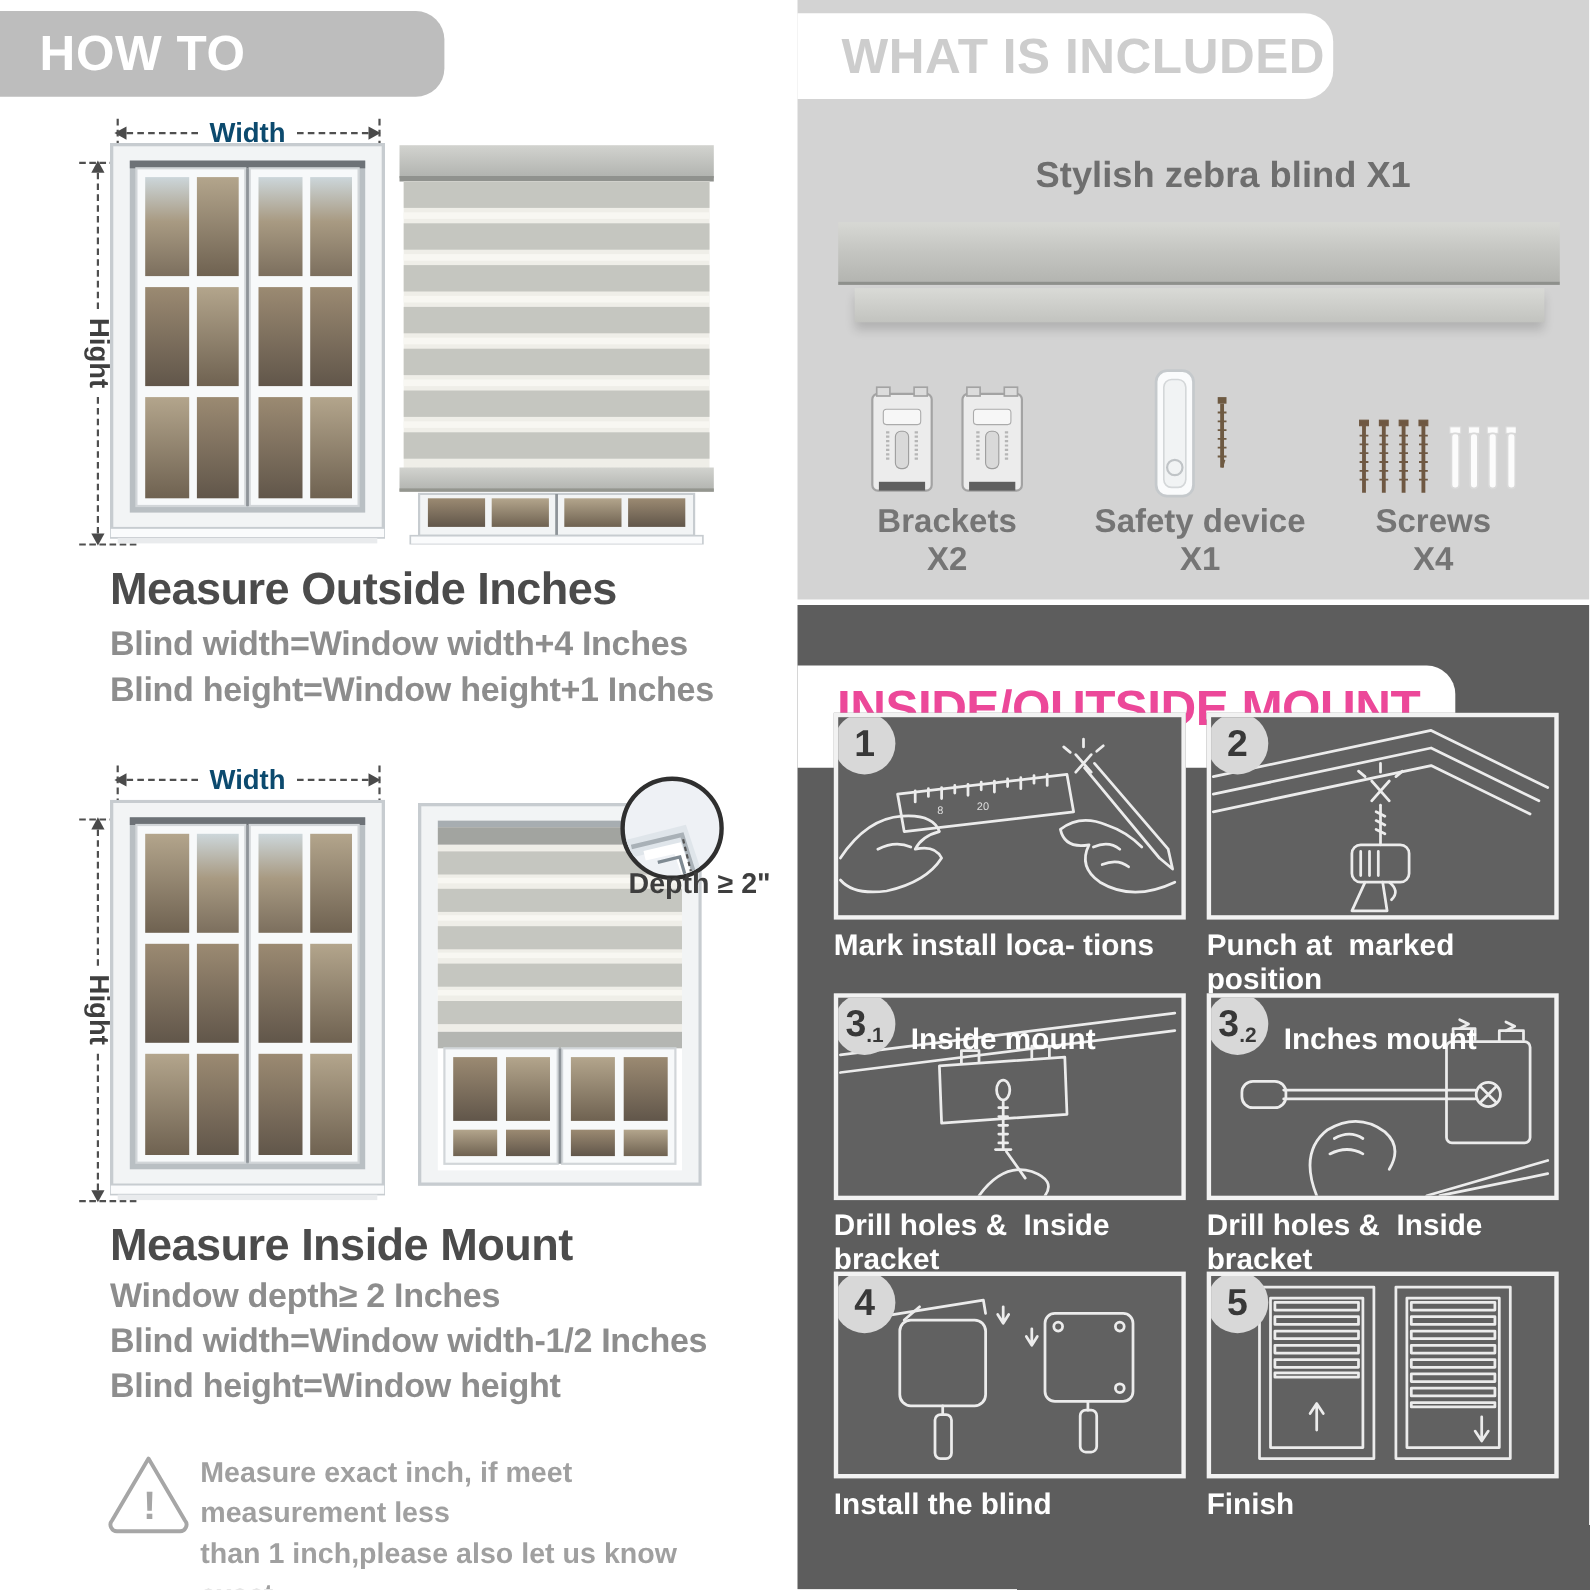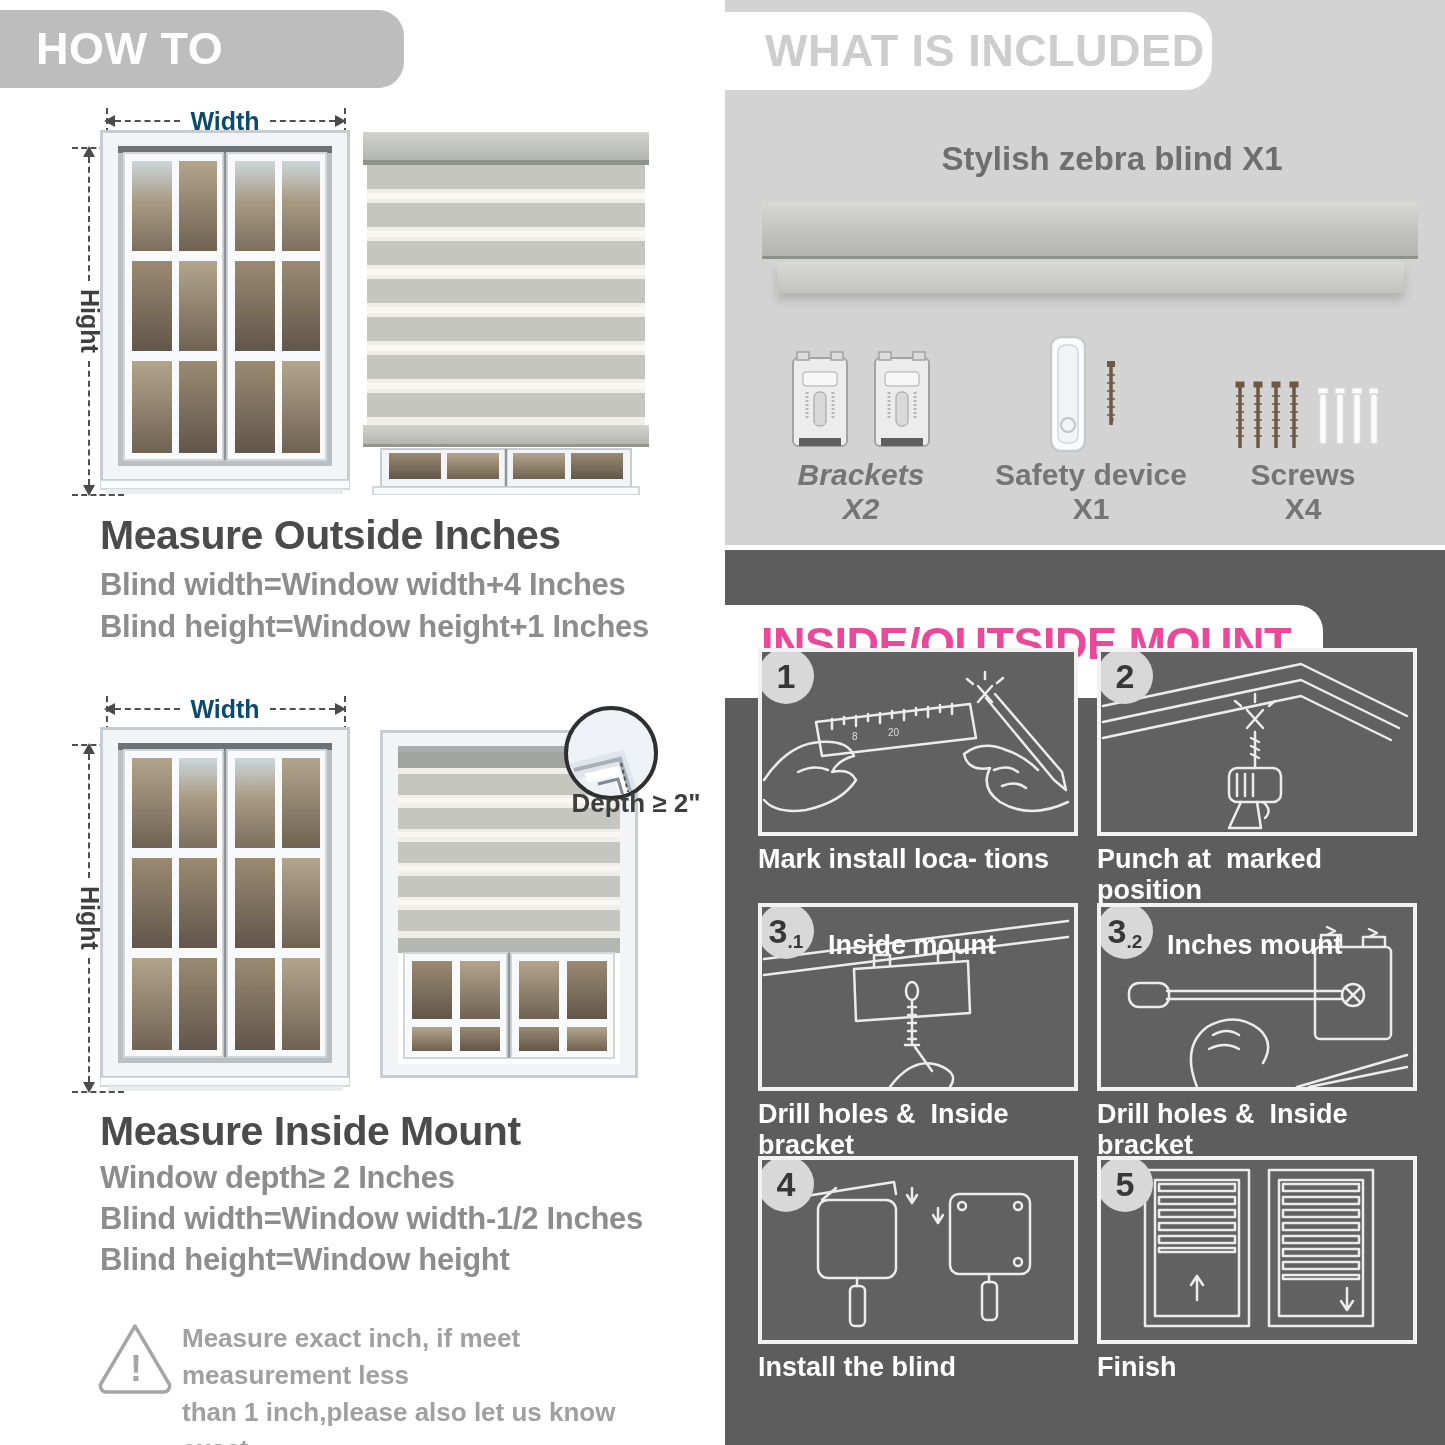--- a/index.html
+++ b/index.html
@@ -355,21 +355,21 @@
           <rect x="-5" y="10" width="10" height="6"></rect>
           <rect x="-3.5" y="16" width="7" height="50" rx="3" stroke-width="1.5"></rect>
         </g>
       <g transform="translate(146,0)">
           <rect x="-5" y="10" width="10" height="6"></rect>
           <rect x="-3.5" y="16" width="7" height="50" rx="3" stroke-width="1.5"></rect>
         </g>
     </g>
   </svg>
 
-  <div class="abs item-label" style="left:786px;top:458px;width:150px;font-style:italic;">Brackets X2</div>
+  <div class="abs item-label" style="left:786px;top:458px;width:150px;">Brackets X2</div>
   <div class="abs item-label" style="left:986px;top:458px;width:210px;">Safety device X1</div>
   <div class="abs item-label" style="left:1233px;top:458px;width:140px;">Screws X4</div>
 
   <div class="abs panel-dark"></div>
   <div class="abs banner-mount">INSIDE/OUTSIDE MOUNT</div>
 
   <div class="step-panel" style="left:758px;top:648px;">
     <svg class="lineart" viewBox="0 0 312 180">
       <path d="M54,70 L208,52 L214,86 L60,104 Z"></path>
       <path d="M70,67 v10 M82,65 v7 M94,64 v10 M106,62 v7 M118,61 v10 M130,59 v7 M142,58 v10 M154,56 v7 M166,55 v10 M178,53 v7 M190,52 v10"></path>

